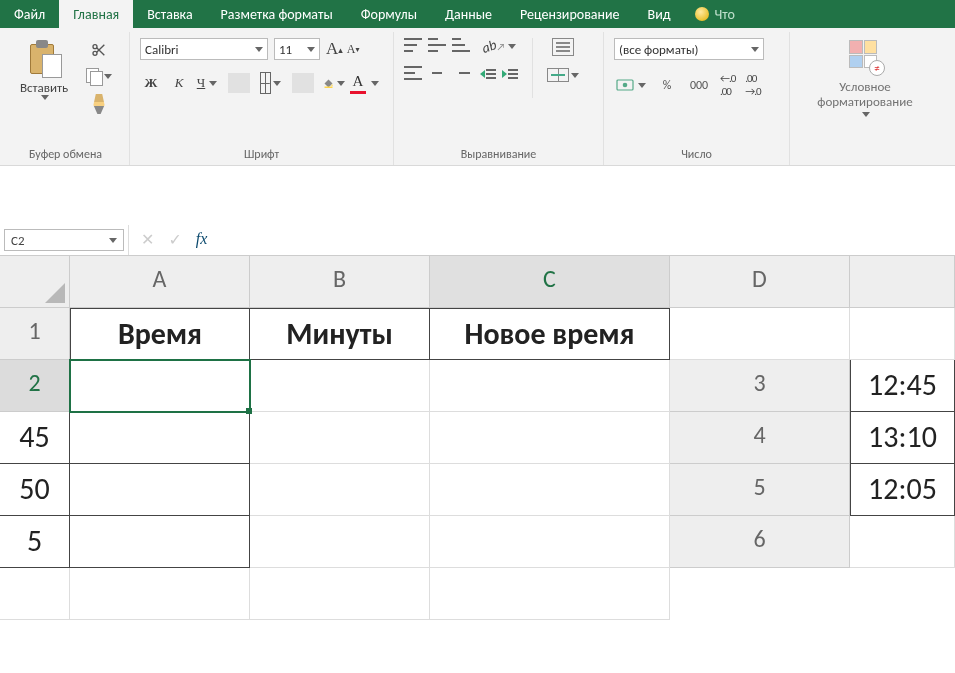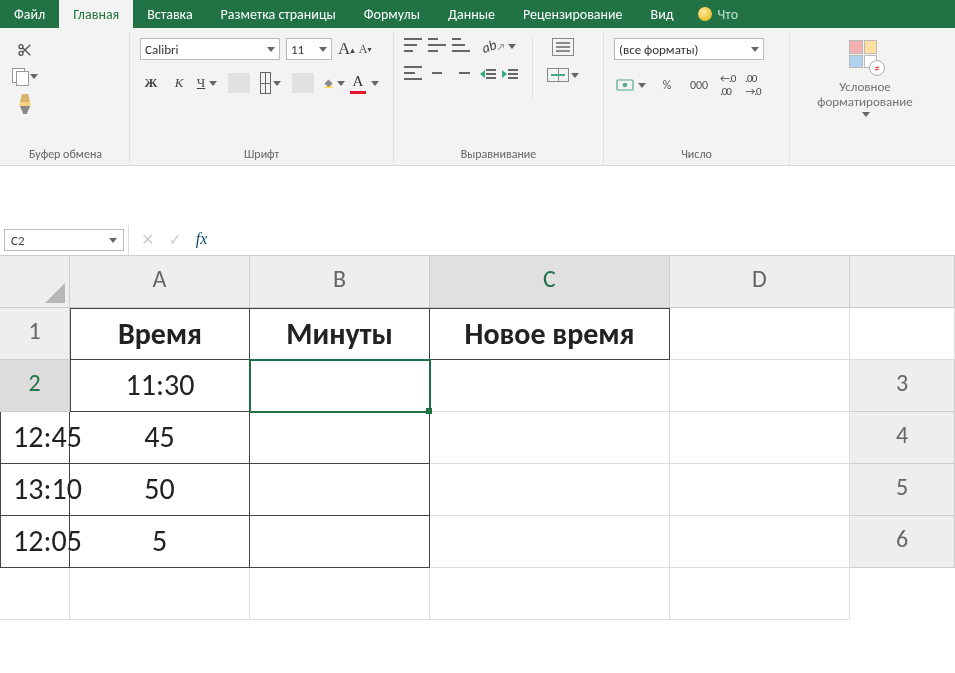--- a/index.html
+++ b/index.html
@@ -34,21 +34,21 @@
 .scissors{width:16px;height:16px}
 .copy-ico{width:16px;height:16px;position:relative}
 .copy-ico::before,.copy-ico::after{content:"";position:absolute;width:11px;height:13px;border:1px solid #999;background:#fff}
 .copy-ico::before{left:0;top:0}
 .copy-ico::after{left:4px;top:3px}
 .brush{width:16px;height:20px;background:linear-gradient(#d9b36c 0 40%,#f8d080 40% 60%,#888 60% 100%);clip-path:polygon(30% 0,70% 0,85% 55%,60% 100%,40% 100%,15% 55%)}
 
 
 .combo{height:22px;background:#fff;border:1px solid #bbb;display:flex;align-items:center;padding:0 4px;font-size:13px;color:#333}
 .combo .dd{margin-left:auto}
-.font-name{width:140px}
+.font-name{width:128px}
 .font-size{width:46px}
 .grow-a{font-family:"Times New Roman",serif;font-size:17px}
 .shrink-a{font-family:"Times New Roman",serif;font-size:12px;margin-left:-2px}
 .font-buttons span{display:inline-flex;align-items:center;justify-content:center;width:22px;height:22px;font-family:"Times New Roman",serif}
 .b-b{font-weight:bold}.b-i{font-style:italic}.b-u{text-decoration:underline}
 .borders-ico{width:15px;height:15px;border:0.5px solid #666;background:linear-gradient(#666,#666) center/100% 1px no-repeat,linear-gradient(#666,#666) center/1px 100% no-repeat}
 .fill-ico{width:16px;height:14px}
 .fill-ico svg{display:block}
 .fontcolor-ico{display:flex;flex-direction:column;align-items:center;line-height:1}
 .fontcolor-ico .letter{font-family:"Times New Roman",serif;font-size:15px;color:#333}
@@ -106,35 +106,44 @@
 .cell.selected{outline:2px solid #1e7145;outline-offset:-1px;position:relative;background:#fff}
 .cell.selected::after{content:"";position:absolute;right:-3px;bottom:-3px;width:6px;height:6px;background:#1e7145}
 </style>
 </head>
 <body>
 
 <div class="tabs">
   <div class="tab">Файл</div>
   <div class="tab active">Главная</div>
   <div class="tab">Вставка</div>
-  <div class="tab">Разметка страницы</div>
+  <div class="tab">Разметка форматы</div>
   <div class="tab">Формулы</div>
   <div class="tab">Данные</div>
   <div class="tab">Рецензирование</div>
   <div class="tab">Вид</div>
   <div class="tell-me">
     <span class="bulb"></span>
     <span>Что</span>
   </div>
 </div>
 
 <div class="ribbon">
 
   <div class="group" style="width:128px">
     <div class="group-body">
+      <div class="paste-big btn">
+        <div class="paste-ico">
+          <div class="board"></div>
+            <div class="clip"></div>
+            <div class="sheet"></div>
+        </div>
+        <span>Вставить</span>
+        <span class="dd"></span>
+      </div>
       <div class="vcol" style="gap:10px;padding-top:4px">
         <span class="btn">
           <svg class="scissors" viewBox="0 0 24 24" fill="none" stroke="#555" stroke-width="2">
               <circle cx="6" cy="7" r="3"></circle>
               <circle cx="6" cy="17" r="3"></circle>
               <path d="M8.5 8.5 L20 20 M8.5 15.5 L20 4"></path>
             </svg>
         </span>
         <span class="btn">
             <span class="copy-ico"></span>
@@ -370,21 +379,20 @@
   <div class="colhdr"></div>
 
   <div class="rowhdr">1</div>
   <div class="cell thead data dataL dataT">Время</div>
   <div class="cell thead data dataT">Минуты</div>
   <div class="cell thead data dataT">Новое время</div>
   <div class="cell"></div>
   <div class="cell"></div>
 
   <div class="rowhdr active">2</div>
-  <div class="cell data dataL">11:30</div>
   <div class="cell data selected"></div>
   <div class="cell"></div>
   <div class="cell"></div>
 
   <div class="rowhdr">3</div>
   <div class="cell data dataL">12:45</div>
   <div class="cell data">45</div>
   <div class="cell data"></div>
   <div class="cell"></div>
   <div class="cell"></div>

